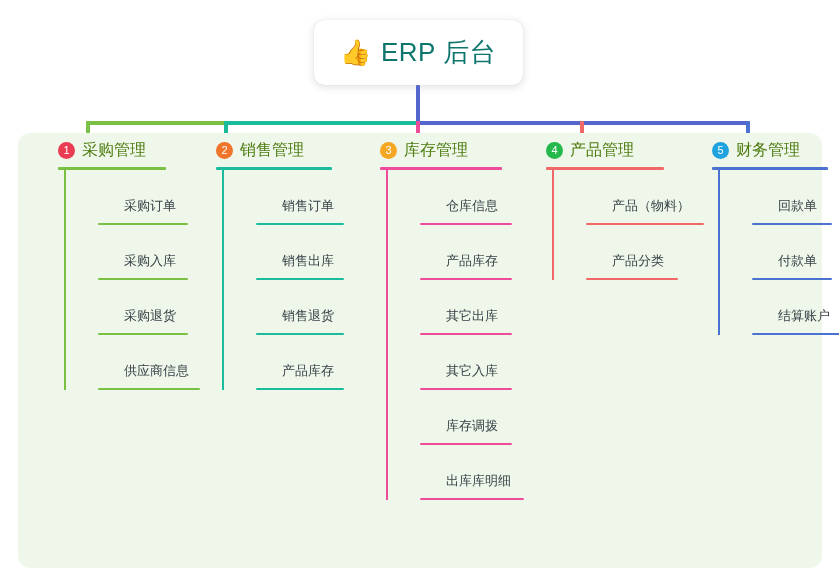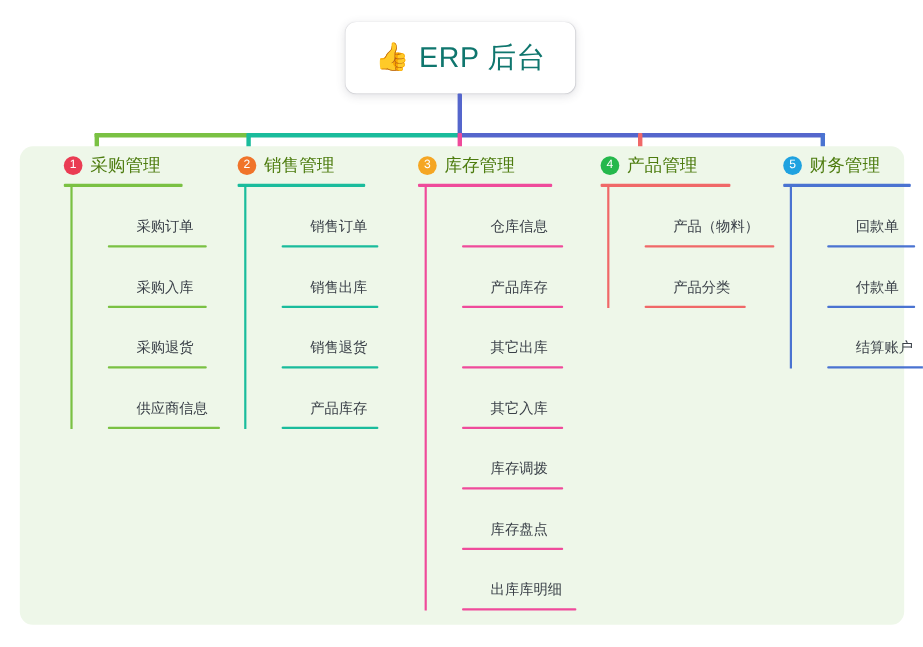--- a/index.html
+++ b/index.html
@@ -185,24 +185,20 @@
             </div>
             <div class="leaf">
               <span class="leaf-label">其它入库</span>
               <div class="leaf-rule" style="width: 92px; background: rgb(239, 75, 155);"></div>
             </div>
             <div class="leaf">
               <span class="leaf-label">库存调拨</span>
               <div class="leaf-rule" style="width: 92px; background: rgb(239, 75, 155);"></div>
             </div>
             <div class="leaf">
-              <span class="leaf-label">库存盘点</span>
-              <div class="leaf-rule" style="width: 92px; background: rgb(239, 75, 155);"></div>
-            </div>
-            <div class="leaf">
               <span class="leaf-label">出库库明细</span>
               <div class="leaf-rule" style="width: 104px; background: rgb(239, 75, 155);"></div>
             </div>
           </div>
         </div>
         <div class="col" style="left: 508px;">
           <div class="col-head">
             <span class="badge" style="background: rgb(37, 184, 76);">4</span>
             <span class="col-title">产品管理</span>
           </div>

